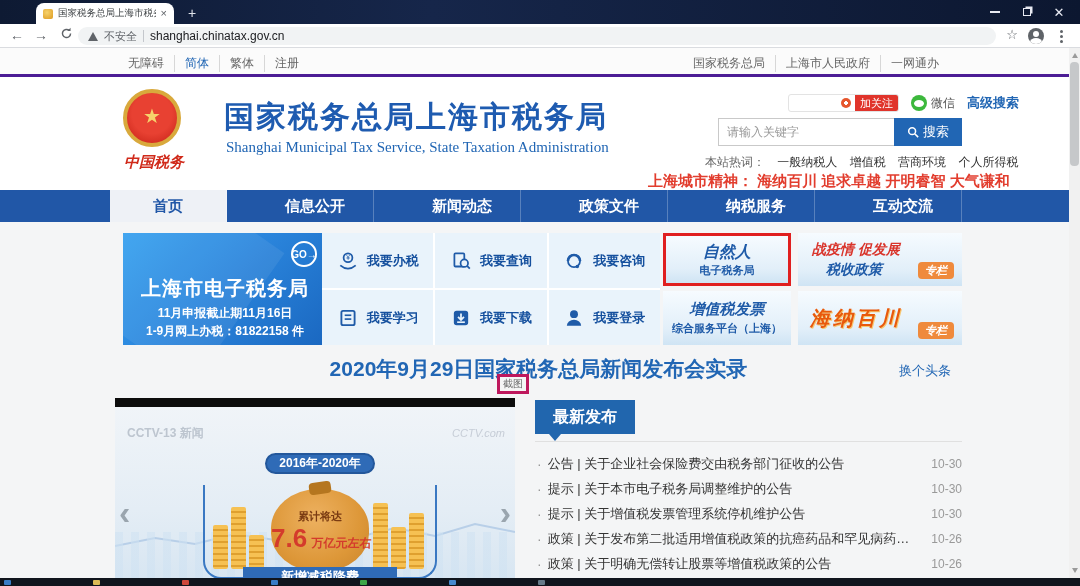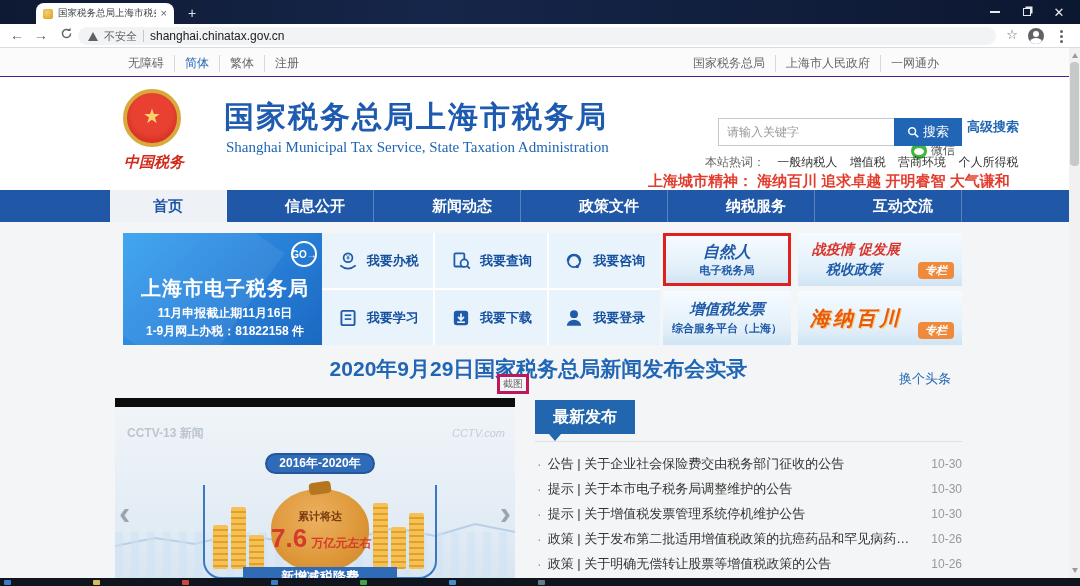--- a/index.html
+++ b/index.html
@@ -38,21 +38,21 @@
   .star { position:absolute; right:62px; top:3px; font-size:13px; color:#5f6368; }
 
   
   #scrollbar { position:absolute; right:0; top:48px; width:11px; height:530px; background:#f1f1f1; }
   #scroll-thumb { position:absolute; left:1px; top:14px; width:9px; height:104px; background:#c6c8ca; border-radius:4px; }
   .scroll-arrow { position:absolute; left:3px; width:0; height:0; border-left:3px solid transparent; border-right:3px solid transparent; }
   .sa-up { top:5px; border-bottom:5px solid #9a9a9a; }
   .sa-dn { bottom:5px; border-top:5px solid #9a9a9a; }
 
   
-  #utilbar { position:absolute; left:0; top:48px; width:1069px; height:29px; background:#fbfbfb; border-bottom:1px solid #4c1d95; }
+  #utilbar { position:absolute; left:0; top:48px; width:1069px; height:29px; background:#fbfbfb; border-bottom:3px solid #4c1d95; }
   .util-left { position:absolute; left:118px; top:7px; display:flex; align-items:center; }
   .util-right { position:absolute; right:120px; top:7px; display:flex; align-items:center; }
   .util-link { font-size:12px; color:#666; padding:0 10px; border-right:1px solid #d7d7d7; cursor:pointer; }
   .util-link:last-child { border-right:none; }
   .util-link.active { color:#2166b4; }
 
   
   #header { position:absolute; left:0; top:77px; width:1069px; height:113px; background:#fff; }
   .emblem { position:absolute; left:116px; top:12px; width:74px; height:62px; }
   .emblem-ring { position:absolute; left:7px; top:0; width:58px; height:58px; border-radius:50%;
@@ -61,21 +61,21 @@
   .logo-caption { position:absolute; left:112px; top:76px; width:84px; text-align:center;
     font-family:"Liberation Serif", serif; font-style:italic; font-weight:bold; font-size:15px; color:#d02a1a; }
   .site-title { position:absolute; left:224px; top:20px; font-size:30px; font-weight:bold; color:#1e5bb0; letter-spacing:2px; }
   .site-sub { position:absolute; left:226px; top:62px; font-family:"Liberation Serif", serif; font-size:15px; color:#2166b4; }
 
   .social-row { position:absolute; left:788px; top:17px; display:flex; align-items:center; gap:12px; }
   .weibo-pill { display:flex; align-items:center; border:1px solid #e3e3e3; border-radius:3px; overflow:hidden; height:18px; cursor:pointer;padding-left:48px; }
   .weibo-eye { width:18px; height:18px; background:#fff; display:flex; align-items:center; justify-content:center; }
   .weibo-eye i { width:10px; height:10px; border-radius:50%; background:radial-gradient(circle at 50% 50%, #fff 0 28%, #e6562d 30%); display:block; }
   .weibo-follow { background:#e0342b; color:#fff; font-size:11px; padding:0 5px; line-height:18px; }
-  .wechat { display:flex; align-items:center; gap:4px; cursor:pointer;margin-top:48px; }
+  .wechat { display:flex; align-items:center; gap:4px; cursor:pointer; }
   .wechat-ic { width:16px; height:16px; border-radius:50%; background:#3cb83c; position:relative; }
   .wechat-ic:before { content:""; position:absolute; left:3px; top:5px; width:10px; height:7px; border-radius:50%; background:#fff; }
   .wechat-label { font-size:12px; color:#555; }
   .adv-search { font-size:13px; color:#2166b4; font-weight:bold; cursor:pointer; }
 
   .search-wrap { position:absolute; left:718px; top:41px; width:244px; height:28px; display:flex; }
   .search-input { flex:1; border:1px solid #c9c9c9; border-right:none; padding:0 8px; font-size:12px; color:#333; outline:none; }
   .search-input::placeholder { color:#999; }
   .search-btn { width:68px; background:#2166b4; color:#fff; border:none; font-size:13px; cursor:pointer;
     display:flex; align-items:center; justify-content:center; gap:4px; }
@@ -128,21 +128,21 @@
   .tile-cut .t1 { position:absolute; left:12px; top:14px; font-size:20px; font-weight:bold; font-style:italic;
     color:#e8590c; letter-spacing:3px; text-shadow:1px 1px 0 #f7c873; }
   .badge { position:absolute; background:#ef8a3c; color:#fff; font-size:11px; font-style:italic; font-weight:bold;
     padding:1px 7px; border-radius:4px; }
   .badge-policy { right:8px; bottom:7px; }
   .badge-cut { right:8px; bottom:6px; }
 
   
   .headline { position:absolute; left:115px; top:133px; width:847px; text-align:center;
     font-size:21px; font-weight:bold; color:#2166b4; cursor:pointer; }
-  .change-link { position:absolute; right:118px; top:140px; font-size:13px; color:#2166b4; cursor:pointer;margin-top:8px; }
+  .change-link { position:absolute; right:118px; top:140px; font-size:13px; color:#2166b4; cursor:pointer; }
   .shot-tip { position:absolute; left:497px; top:152px; font-size:10px; color:#666; background:#f5f5f5;
     border:3px solid #be185d; padding:0 3px; line-height:14px; }
 
   
   .banner { position:absolute; left:115px; top:176px; width:400px; height:180px; overflow:hidden; background:#e9eff5; }
   .banner-topbar { position:absolute; left:0; top:0; width:100%; height:9px; background:#0c0c0c; }
   .banner-bg { position:absolute; left:0; top:9px; width:100%; height:171px;
     background:linear-gradient(180deg,#f0f4f8 0%,#e4edf5 60%,#d8e6f2 100%); }
   .banner-stripes { position:absolute; left:0; bottom:0; width:100%; height:46px; opacity:.55;
     background:repeating-linear-gradient(90deg,#cfe2f2 0 8px,transparent 8px 16px); }

